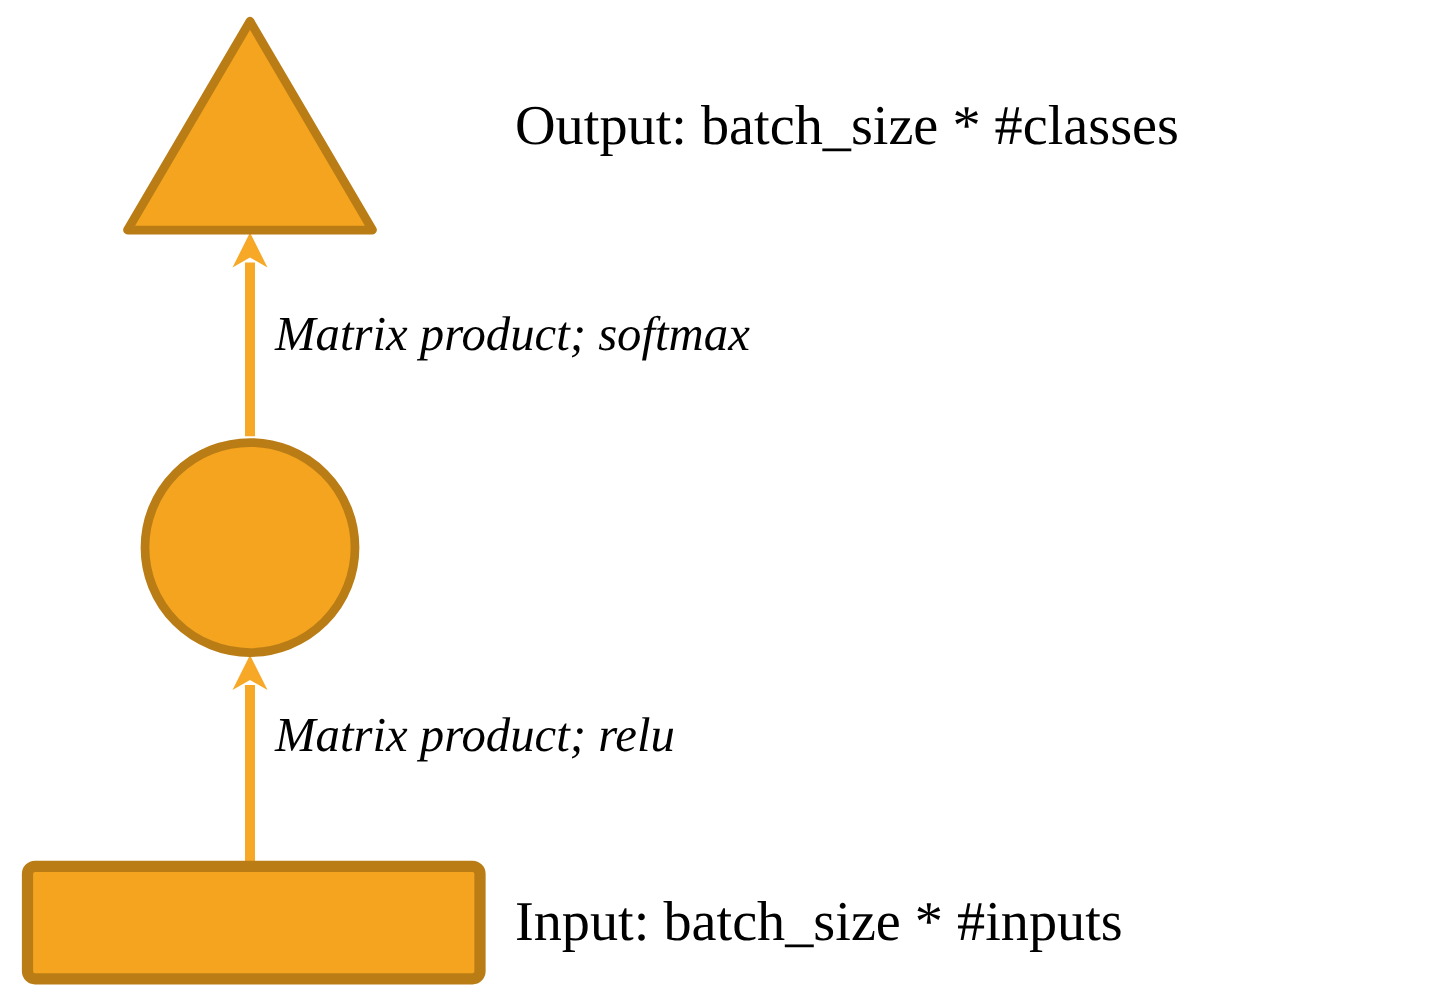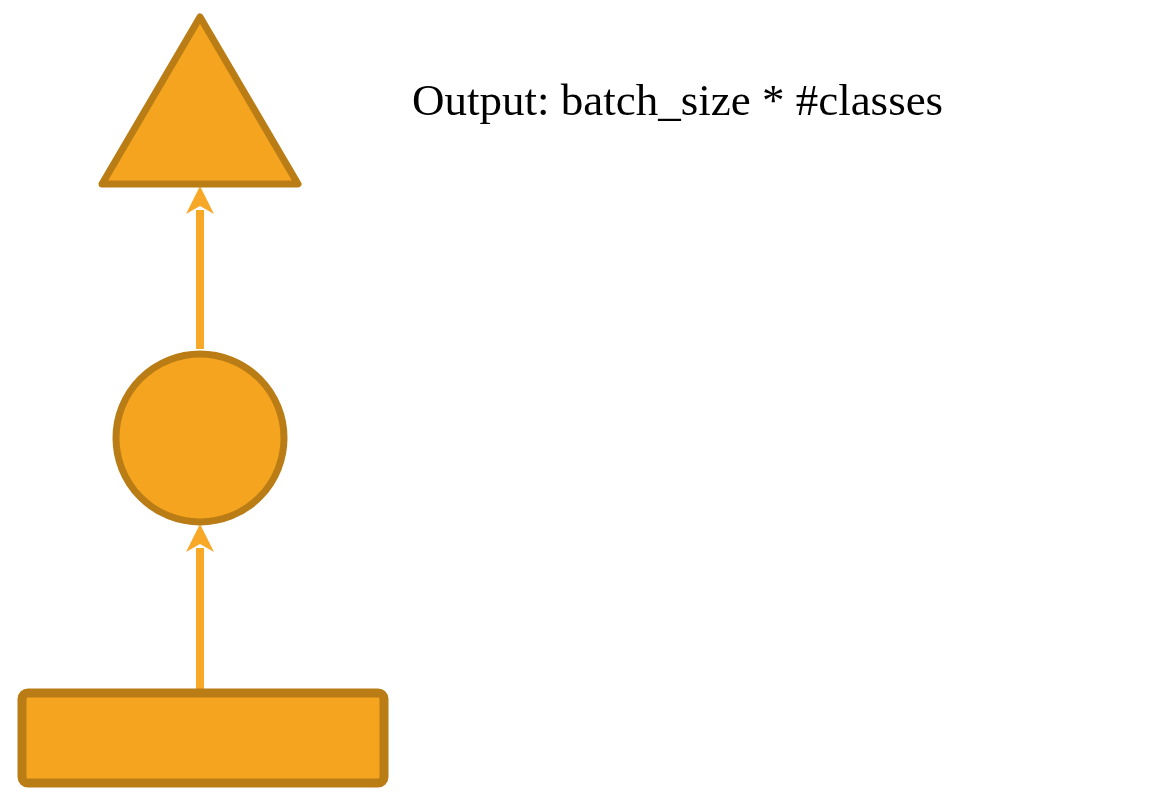--- a/index.html
+++ b/index.html
@@ -57,17 +57,20 @@
 
     <polygon points="200,17 298,184 102,184" stroke-width="7" stroke-linejoin="round" fill="#F5A41F" stroke="#BA7D15"></polygon>
 
     <circle cx="200" cy="438" r="84" stroke-width="7" fill="#F5A41F" stroke="#BA7D15"></circle>
 
     <rect x="22" y="693" width="362" height="90" rx="6" stroke-width="9" stroke-linejoin="round" fill="#F5A41F" stroke="#BA7D15"></rect>
   </svg>
 
   <div id="output-label" class="node-label">Output: batch_size * #classes</div>
 
+  <div id="softmax-label" class="edge-label">Matrix product; softmax</div>
 
 
+  <div id="relu-label" class="edge-label">Matrix product; relu</div>
 
+  <div id="input-label" class="node-label">Input: batch_size * #inputs</div>
 
 </div>
 
 </body></html>

